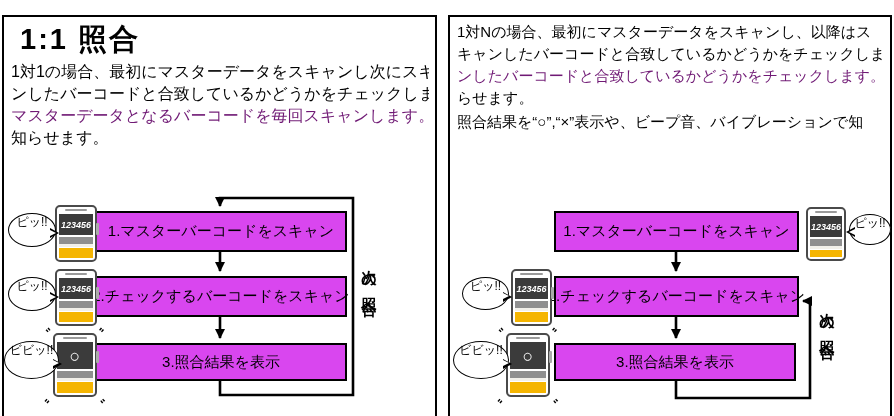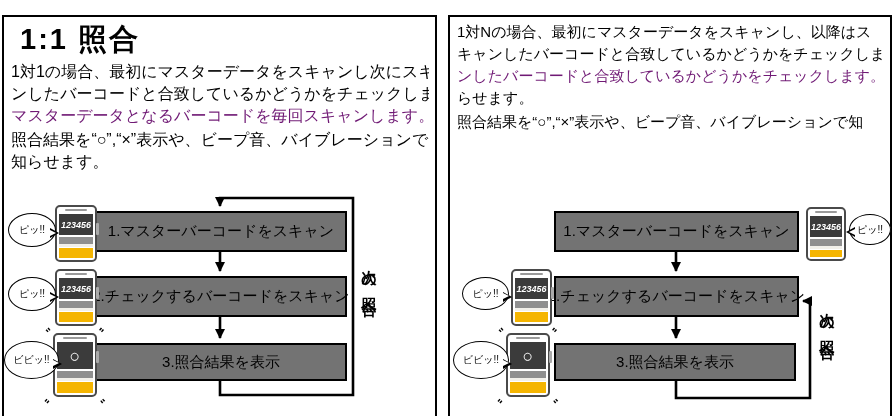--- a/index.html
+++ b/index.html
@@ -19,21 +19,21 @@
   .panel-right .tline{font-size:15px;}
   .hline{color:#701a75;text-underline-offset:3px;
          text-decoration-thickness:1.5px;}
   .note{margin-top:2px;}
 
   
   .flow{position:absolute;left:0;top:0;right:0;bottom:0;}
   .flow-svg{position:absolute;left:0;top:0;}
   .conn{stroke:#000;stroke-width:2.6;fill:none;}
 
-  .stepbox{position:absolute;border:2px solid #000;background:#737373;box-sizing:border-box;
+  .stepbox{position:absolute;border:2px solid #000;background:#d946ef;box-sizing:border-box;
            display:flex;align-items:center;justify-content:center;
            font-size:15px;white-space:nowrap;}
 
   .loop-label{position:absolute;writing-mode:vertical-rl;font-weight:bold;
               font-size:15px;letter-spacing:5px;line-height:18px;}
 
   
   .device{position:absolute;border:2px solid #4a4a4a;border-radius:5px;background:#fff;
           box-sizing:border-box;display:flex;flex-direction:column;overflow:visible;}
   .dev-brand{height:6px;display:flex;align-items:center;justify-content:center;}
@@ -42,21 +42,21 @@
               display:flex;align-items:center;justify-content:center;
               font-size:9px;font-weight:bold;font-style:italic;letter-spacing:0;}
   .device.result .dev-screen{flex:0 0 27px;font-style:normal;font-size:18px;line-height:18px;}
   .dev-mid{height:7px;margin:1px 2px 0 2px;background:#8f8f8f;}
   .dev-mid2{height:3px;margin:0 2px;background:#f2f0ea;}
   .dev-btn{flex:1;margin:1px 2px 2px 2px;background:#f5b501;}
   .dev-side{position:absolute;right:-4px;top:16px;width:3px;height:12px;background:#aaa;border-radius:1px;}
 
   
   .bubble{position:absolute;border:1.5px solid #000;border-radius:50%;background:#fff;
-          display:flex;align-items:center;justify-content:center;font-size:10px;
+          display:flex;justify-content:center;font-size:12px;
           box-sizing:border-box;z-index:3;}
   .bubble.tail-r::before{content:"";position:absolute;right:-9px;top:60%;margin-top:-5px;
           border:5px solid transparent;border-left:9px solid #000;}
   .bubble.tail-r::after{content:"";position:absolute;right:-4px;top:60%;margin-top:-3.5px;
           border:3.5px solid transparent;border-left:6px solid #fff;}
   .bubble.tail-l::before{content:"";position:absolute;left:-9px;top:60%;margin-top:-5px;
           border:5px solid transparent;border-right:9px solid #000;}
   .bubble.tail-l::after{content:"";position:absolute;left:-4px;top:60%;margin-top:-3.5px;
           border:3.5px solid transparent;border-right:6px solid #fff;}
 
@@ -65,21 +65,20 @@
 </style>
 </head>
 <body>
 
 <div class="panel panel-left">
   <div class="title">1:1 照合</div>
   <div class="textblock">
     <div class="tline">1対1の場合、最初にマスターデータをスキャンし次にスキャ</div>
     <div class="tline">ンしたバーコードと合致しているかどうかをチェックします。</div>
     <div class="tline hline">マスターデータとなるバーコードを毎回スキャンします。</div>
-    <div class="tline note">照合結果を“○”,“×”表示や、ビープ音、バイブレーションで</div>
     <div class="tline">知らせます。</div>
   </div>
 
   <div class="flow">
     <svg class="flow-svg" width="431" height="408" viewBox="0 0 431 408">
       <defs>
         <marker id="ahL" markerUnits="userSpaceOnUse" markerWidth="12" markerHeight="12" refX="9" refY="5" orient="auto">
             <path d="M0,0 L10,5 L0,10 Z" fill="#000"></path>
           </marker>
       </defs>

